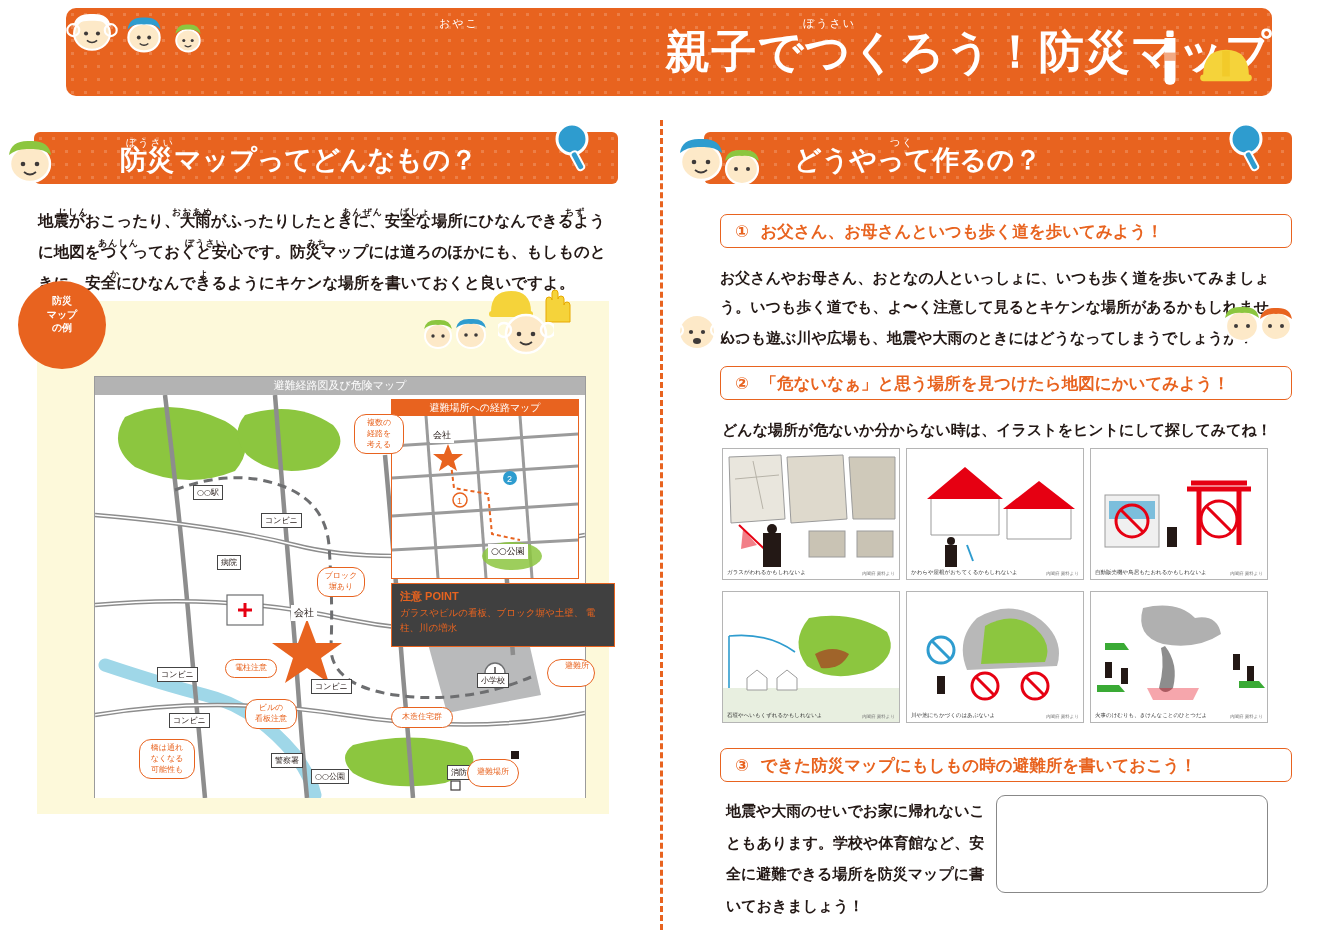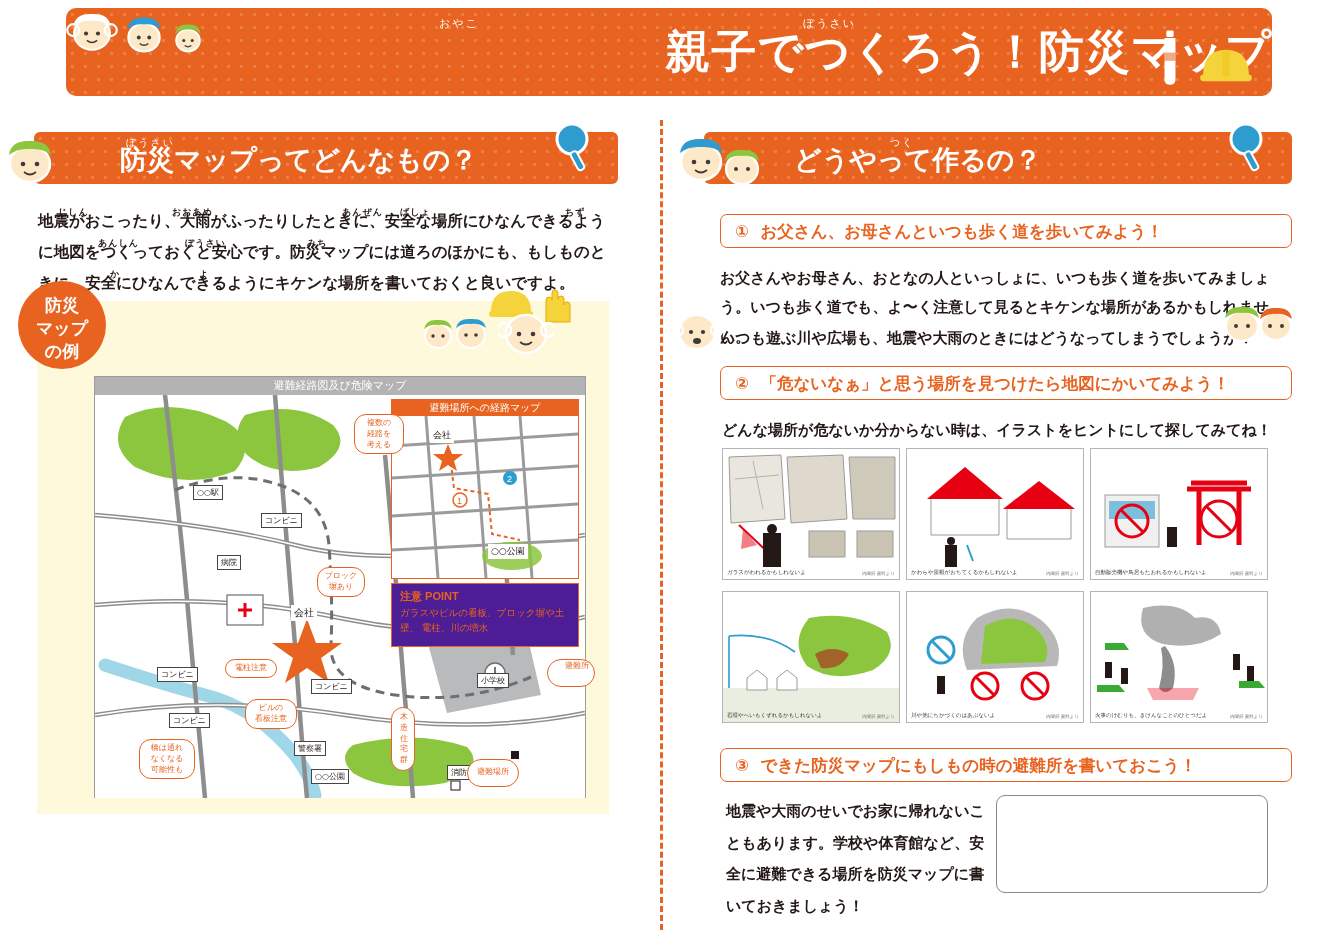--- a/index.html
+++ b/index.html
@@ -73,42 +73,42 @@
   .ruby-s { font-size:9px; font-weight:bold; color:#231815; position:absolute; letter-spacing:1px;}
 
   
   .map-area {
     position:absolute; left:37px; top:183px; width:572px; height:513px;
     background:#fdf9da;
   }
   .map-tag {
     position:absolute; left:18px; top:163px; width:88px; height:88px;
     background:#e8631f; border-radius:50%; color:#fff;
-    font-size:17px; font-weight:bold; line-height:1.35; text-align:center;
+    font-size:10px; font-weight:bold; line-height:1.35; text-align:center;
     padding-top:13px;
     font-family:"DejaVu Sans","Liberation Sans",sans-serif;
     z-index:5;
   }
   .map-frame {
     position:absolute; left:94px; top:258px; width:492px; height:422px;
     border:1px solid #9b9b9b; background:#fff;
   }
   .map-frame-head {
     height:18px; background:#b3b3b3; color:#fff; font-size:11px;
     text-align:center; line-height:18px;
     font-family:"DejaVu Sans",sans-serif;
   }
   .map-canvas { position:absolute; left:0; top:18px; width:490px; height:403px; }
 
   .inset {
     position:absolute; left:296px; top:22px; width:188px; height:180px;
     border:1px solid #e8631f; background:#fff;
   }
   .inset-head { height:32px; background:#e8631f; color:#fff; font-size:10px; text-align:center; line-height:16px;}
-  .point-box { position:absolute; left:296px; top:206px; width:188px; height:64px; border:1px solid #e8631f; background:#4c1d95; }
+  .point-box { position:absolute; left:296px; top:206px; width:224px; height:64px; border:1px solid #e8631f; background:#404040; }
   .point-title { color:#e8631f; font-size:11px; font-weight:bold; padding:5px 0 0 8px; }
   .point-text { color:#e8631f; font-size:9.5px; line-height:1.6; padding:1px 8px; }
 
   .label-chip {
     position:absolute; font-size:8px; color:#231815; background:#fff;
     border:0.8px solid #444; padding:1px 3px; white-space:nowrap;
     font-family:"DejaVu Sans",sans-serif;
   }
   .callout {
     position:absolute; font-size:8px; color:#e8631f; background:#fff;
@@ -300,28 +300,28 @@
         <rect x="356" y="386" width="9" height="9" fill="none" stroke="#3e3a39" stroke-width="1.2"></rect>
       </svg>
 
       <div class="label-chip" style="left:98px;top:108px;">○○駅</div>
       <div class="label-chip" style="left:166px;top:136px;">コンビニ</div>
       <div class="label-chip" style="left:122px;top:178px;">病院</div>
       <div class="label-chip" style="left:196px;top:228px;border:none;font-size:10px;">会社</div>
       <div class="label-chip" style="left:62px;top:290px;">コンビニ</div>
       <div class="label-chip" style="left:74px;top:336px;">コンビニ</div>
       <div class="label-chip" style="left:216px;top:302px;">コンビニ</div>
-      <div class="label-chip" style="left:176px;top:364px;margin-left:23px;">警察署</div>
+      <div class="label-chip" style="left:176px;top:376px;">警察署</div>
       <div class="label-chip" style="left:382px;top:296px;">小学校</div>
       <div class="label-chip" style="left:352px;top:388px;">消防署</div>
       <div class="label-chip" style="left:216px;top:392px;">○○公園</div>
 
       <div class="callout" style="left:452px;top:282px;width:48px;height:28px;border-radius:14px;padding-top:1px;text-align:right;">避難所</div>
       <div class="callout" style="left:372px;top:382px;width:52px;height:28px;border-radius:14px;padding-top:7px;">避難場所</div>
-      <div class="callout" style="left:296px;top:330px;width:24px;padding:4px 8px;">木造住宅群</div>
+      <div class="callout" style="left:296px;top:330px;width:62px;padding:4px 8px;">木造住宅群</div>
 
       <div class="callout" style="left:222px;top:190px;width:48px;">ブロック
 塀あり</div>
       <div class="callout" style="left:130px;top:282px;width:52px;">電柱注意</div>
       <div class="callout" style="left:150px;top:322px;width:52px;">ビルの
 看板注意</div>
       <div class="callout" style="left:44px;top:362px;width:56px;">橋は通れ
 なくなる
 可能性も</div>
 

